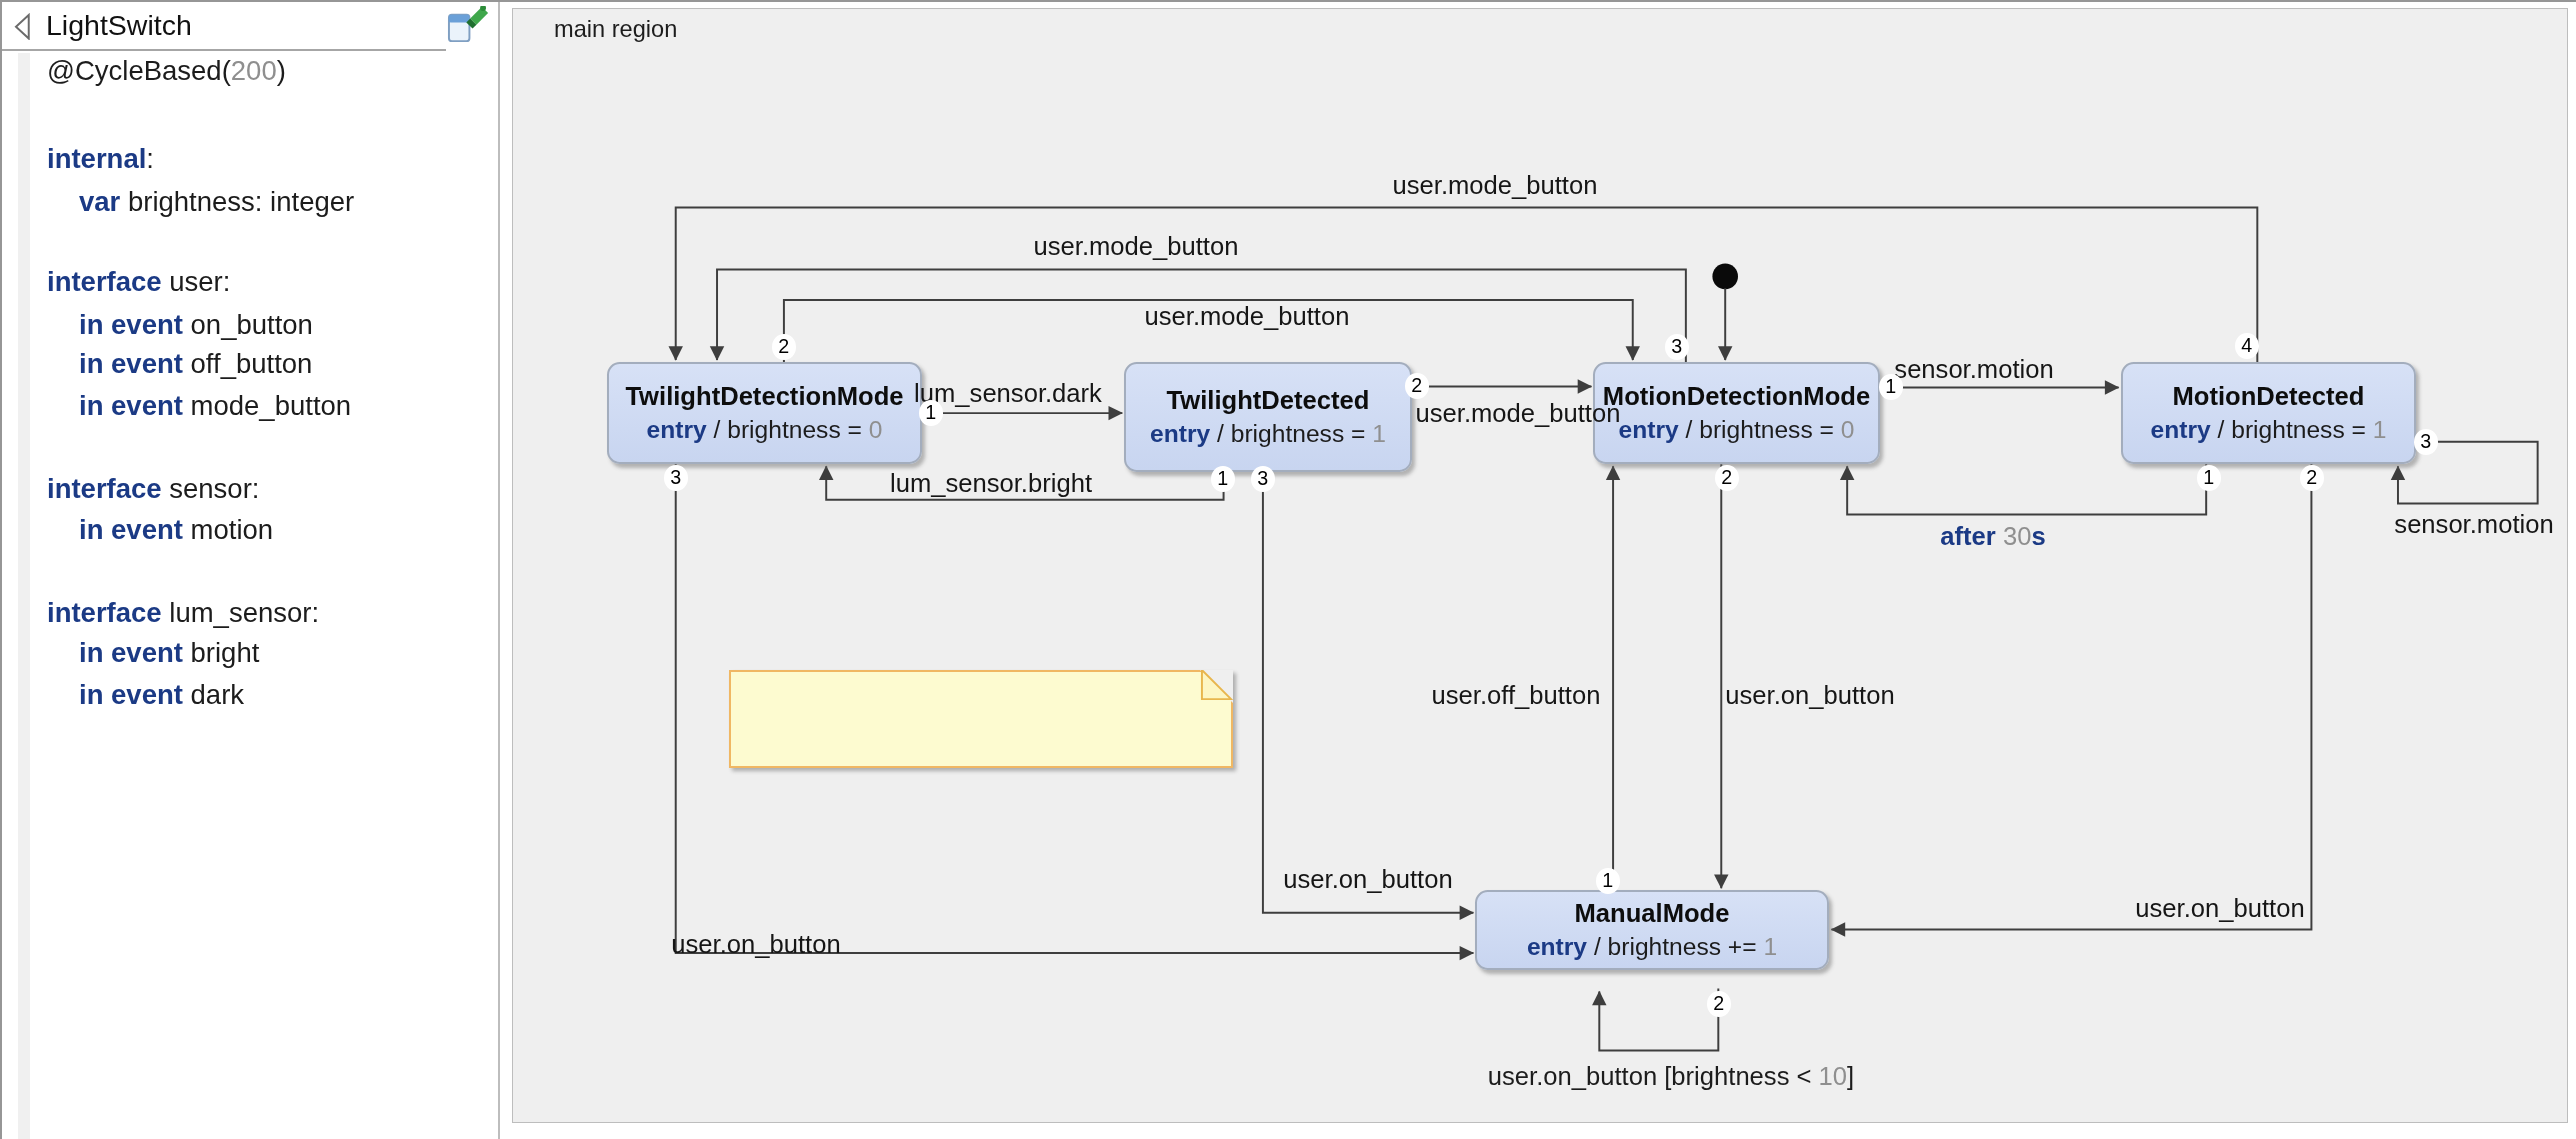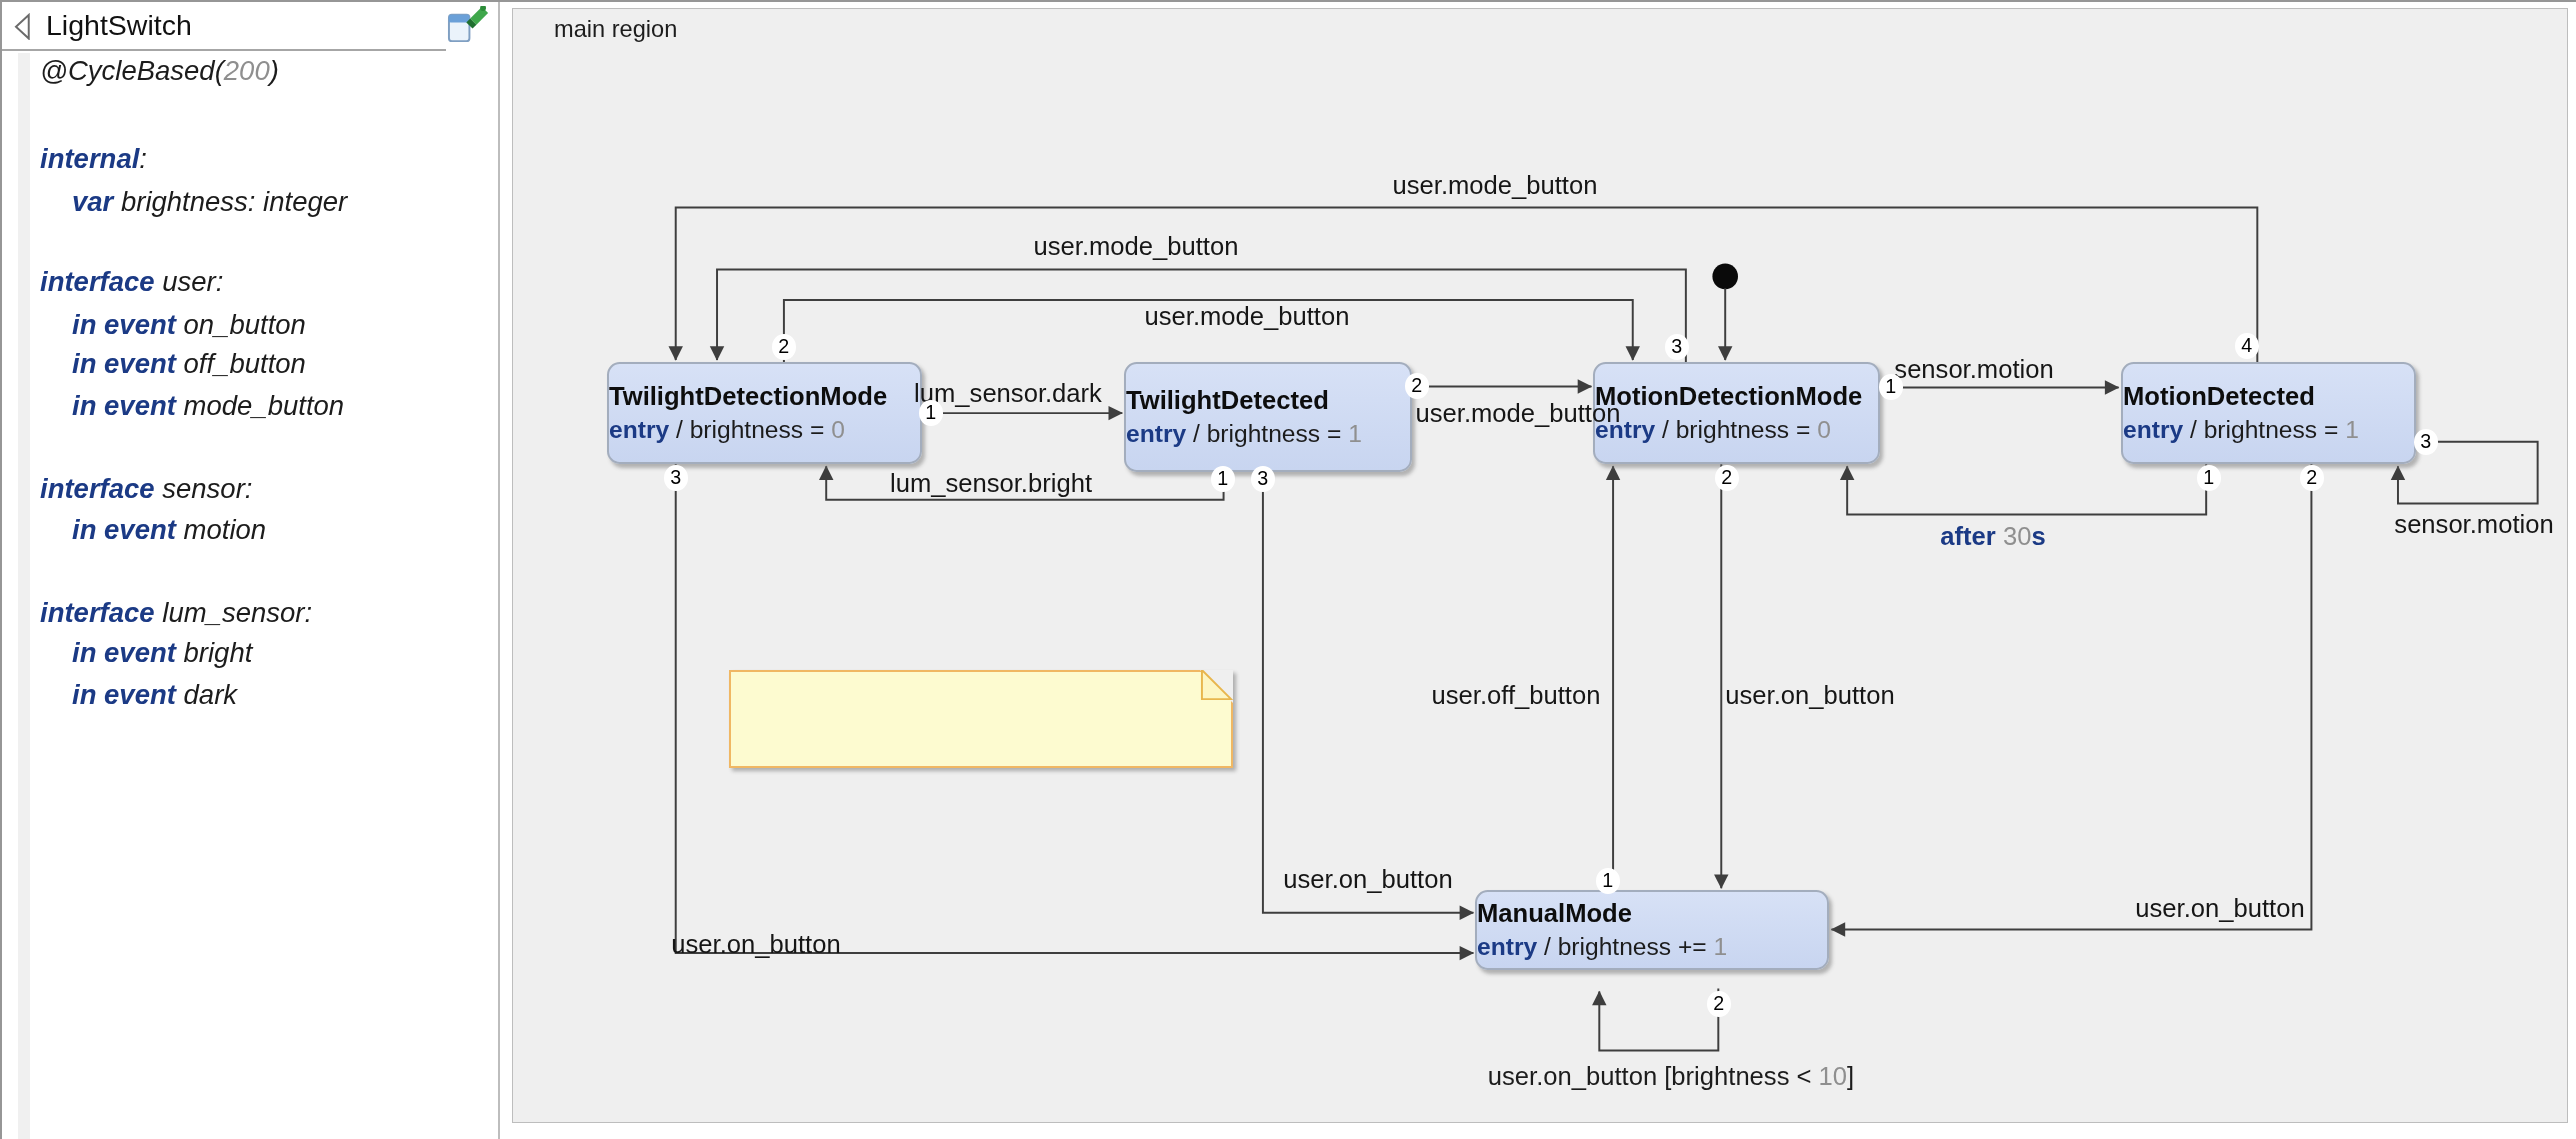--- a/index.html
+++ b/index.html
@@ -8,36 +8,36 @@
   .chrome{position:absolute;inset:0;border-top:2px solid #969696;border-left:2px solid #969696;
           pointer-events:none;z-index:50;}
   
   .left-panel{position:absolute;left:0;top:0;width:498px;height:1140px;background:#fff;}
   .panel-header{position:absolute;left:0;top:0;width:446px;height:51px;background:#fff;
                 border-bottom:2px solid #a6a6a6;box-sizing:border-box;}
   .panel-title{position:absolute;left:46px;top:8.9px;font-size:28.5px;color:#111;}
   .collapse-icon{position:absolute;left:12.8px;top:12.8px;}
   .edit-icon{position:absolute;left:444px;top:5.9px;}
   .gutter{position:absolute;left:17.7px;top:53px;width:12.8px;height:1087px;background:#f0f0f0;}
-  .code-area{position:absolute;left:6px;top:51px;width:556px;height:1089px;font-style:italic;}
+  .code-area{position:absolute;left:13px;top:51px;width:556px;height:1089px;}
   .code-line{position:absolute;font-size:27.5px;line-height:33px;white-space:pre;color:#1c1c1c;}
   .kw{color:#1b3a85;font-weight:bold;}
   .num{color:#8f8f8f;}
   .plain{color:#1c1c1c;}
   .separator{position:absolute;left:498px;top:0;width:2px;height:1140px;background:#bdbdbd;}
   
   .canvas{position:absolute;left:512px;top:7.9px;width:2056px;height:1115px;background:#efefef;
           border:1px solid #bdbdbd;box-sizing:border-box;}
   .region-label{position:absolute;left:554px;top:15.7px;font-size:23.6px;color:#1d1d1d;z-index:2;}
   .wires{position:absolute;left:0;top:0;z-index:1;pointer-events:none;}
   .wire{fill:none;stroke:#3e3e3e;stroke-width:2px;}
   .state{position:absolute;z-index:2;background:linear-gradient(180deg,#d7e1f6,#c8d5f0);
          border:2px solid #a3adbd;border-radius:12.8px;box-sizing:border-box;
          box-shadow:3px 3.9px 3.9px rgba(105,105,105,.45);
-         display:flex;flex-direction:column;align-items:flex-start;justify-content:center;gap:5.9px;}
+         display:flex;flex-direction:column;align-items:center;justify-content:center;gap:5.9px;}
   .state-title{font-size:25.6px;font-weight:bold;color:#0d0d0d;white-space:pre;}
   .state-action{font-size:24.6px;color:#1c1c1c;white-space:pre;}
   .t-label{position:absolute;z-index:4;font-size:25.6px;color:#161616;white-space:pre;
            transform:translateX(-50%);line-height:29.5px;}
   .badge{position:absolute;z-index:5;width:23.6px;height:25.6px;border-radius:50%;background:#ffffff;
          display:flex;align-items:center;justify-content:center;font-size:19.7px;color:#000;}
   .note{position:absolute;left:729px;top:670px;width:504px;height:98px;z-index:3;
         background:#fdfbd0;border:2px solid #f0b763;box-sizing:border-box;
         box-shadow:3px 3px 3.9px rgba(0,0,0,.28);}
   .note-text{position:absolute;left:19.7px;top:9.8px;font-size:26.6px;line-height:35px;color:#111;white-space:pre;}

